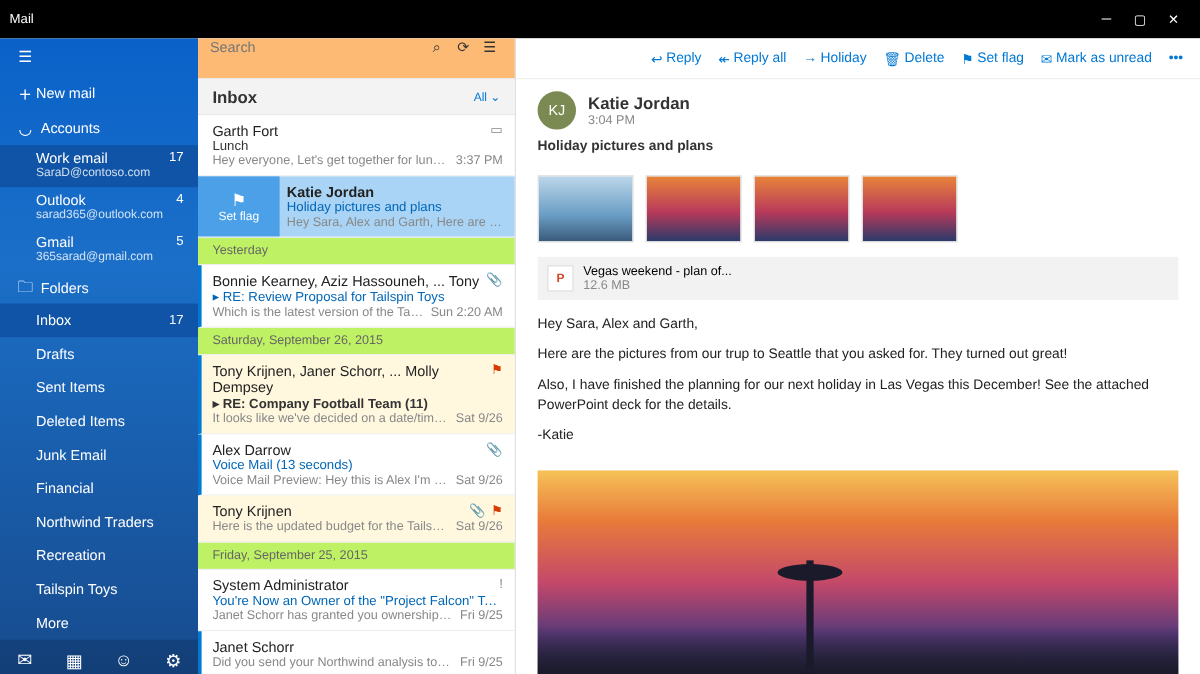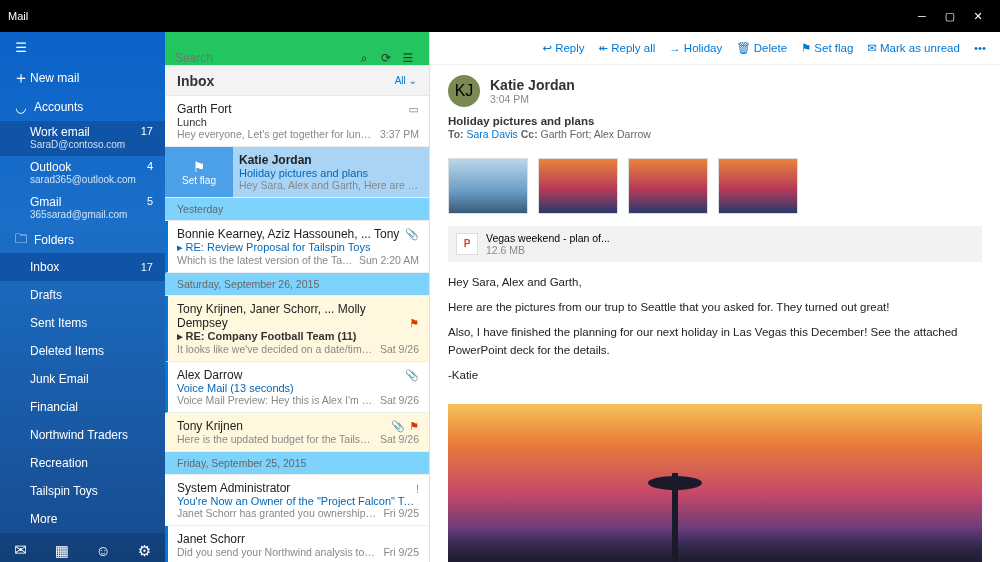--- a/index.html
+++ b/index.html
@@ -22,47 +22,47 @@
 .acct .em{font-size:10px;opacity:.8}
 .acct .ct{float:right;font-size:11px}
 .fold{height:28px;padding:0 12px 0 30px;display:flex;align-items:center;font-size:12px;cursor:pointer}
 .fold.sel{background:#0f54a6}
 .fold .sb-label{flex:1}
 .sb-bottom{margin-top:auto;height:38px;display:flex;align-items:center;justify-content:space-around;background:rgba(0,0,0,.15)}
 .sb-bottom .bico{width:30px;height:30px;display:flex;align-items:center;justify-content:center;cursor:pointer;font-size:15px}
 .sb-bottom .bico.active{border-bottom:2px solid #8fd3ff}
 
 .mlist{width:265px;border-right:1px solid #e0e0e0;display:flex;flex-direction:column;background:#f9f9f9}
-.search{height:34px;display:flex;align-items:flex-end;padding:0 10px;background:#22c55e;border-bottom:1px solid #e8e8e8}
+.search{height:34px;display:flex;align-items:flex-start;padding:0 10px;background:#fdba74;border-bottom:1px solid #e8e8e8}
 .search input{flex:1;border:none;background:transparent;font-size:12px;outline:none;color:#555}
 .search .sico{width:22px;text-align:center;color:#333;cursor:pointer;font-size:12px}
 .listhead{height:30px;display:flex;align-items:center;padding:0 12px;font-size:14px;font-weight:600;color:#333;background:#f3f3f3;border-bottom:1px solid #e8e8e8}
 .listhead .filter{margin-left:auto;font-size:10px;color:#0078d4;font-weight:400;cursor:pointer}
-.grouphead{font-size:10.5px;color:#666;padding:5px 12px;background:#7dd3fc;border-bottom:1px solid #eee}
+.grouphead{font-size:10.5px;color:#666;padding:5px 12px;background:#bef264;border-bottom:1px solid #eee}
 .msg{padding:6px 10px 6px 12px;border-bottom:1px solid #eee;background:#fff;cursor:pointer;position:relative}
 .msg.sel{background:#a9d4f5}
 .msg.flagged{background:#fff8df}
 .msg.unread{border-left:3px solid #0078d4;padding-left:9px}
-.msg .from{font-size:12px;color:#222;display:flex;align-items:flex-end}
+.msg .from{font-size:12px;color:#222;display:flex;align-items:flex-start}
 .msg .from .icons{margin-left:auto;color:#888;font-size:11px;display:flex;gap:4px}
 .msg .subj{font-size:11px;color:#0066b8;white-space:nowrap;overflow:hidden;text-overflow:ellipsis}
 .msg.read .subj{color:#333}
 .msg.flagged .subj{color:#333;font-weight:600}
 .msg .prev{font-size:10.5px;color:#888;display:flex}
 .msg .prev .txt{flex:1;white-space:nowrap;overflow:hidden;text-overflow:ellipsis}
 .msg .prev .time{margin-left:6px;white-space:nowrap}
 .msg.sel .flagarea{position:absolute;left:0;top:0;bottom:0;width:68px;background:#4ba0e8;color:#fff;display:flex;flex-direction:column;align-items:center;justify-content:center;font-size:10px}
 .msg.sel .content{margin-left:62px}
 
 .reader{flex:1;display:flex;flex-direction:column;background:#fff;overflow:hidden}
 .ractions{height:34px;display:flex;align-items:center;justify-content:flex-end;gap:14px;padding:0 14px;font-size:11.5px;color:#0078d4;border-bottom:1px solid #f0f0f0}
 .ractions .act{display:flex;align-items:center;gap:3px;cursor:pointer}
 .rhead{padding:10px 18px 8px}
 .rhead .top{display:flex;align-items:center;gap:10px}
-.avatar{width:32px;height:32px;border-radius:50%;background:#7b8a52;color:#000000;display:flex;align-items:center;justify-content:center;font-size:16px}
+.avatar{width:32px;height:32px;border-radius:50%;background:#7b8a52;color:#ffffff;display:flex;align-items:center;justify-content:center;font-size:12px}
 .rhead .who .nm{font-size:14px;font-weight:600;color:#333}
 .rhead .who .tm{font-size:10.5px;color:#888}
 .rhead .subj{font-size:11.5px;font-weight:600;color:#333;margin-top:8px}
 .rhead .to{font-size:10.5px;color:#666;margin-top:1px}
 .rhead .to .lnk{color:#0078d4}
 .thumbs{display:flex;gap:10px;padding:10px 18px 4px}
 .thumb{width:80px;height:56px;background:linear-gradient(180deg,#e8843a 0%,#b83a5a 55%,#2a3a6a 100%);border:1px solid #ddd}
 .thumb.city{background:linear-gradient(180deg,#bcd6ea 0%,#6a9dc4 60%,#3a5a7a 100%)}
 .attach{margin:8px 18px;display:inline-flex;align-items:center;gap:8px;padding:6px 14px 6px 8px;background:#f2f2f2;font-size:10.5px}
 .attach .pico{width:22px;height:22px;background:#fff;border:1px solid #ddd;display:flex;align-items:center;justify-content:center;color:#d24726;font-weight:bold;font-size:10px}
@@ -311,21 +311,20 @@
     </div>
     <div class="rhead">
       <div class="top">
         <div class="avatar">KJ</div>
         <div class="who">
           <div class="nm">Katie Jordan</div>
           <div class="tm">3:04 PM</div>
         </div>
       </div>
       <div class="subj">Holiday pictures and plans</div>
-      <div class="to"><b>To:</b> <span class="lnk">Sara Davis</span> <b>Cc:</b> <span>Garth Fort; Alex Darrow</span></div>
     </div>
     <div class="thumbs">
       <div class="thumb city"></div>
       <div class="thumb"></div>
       <div class="thumb"></div>
       <div class="thumb"></div>
     </div>
     <div class="attach">
       <div class="pico">P</div>
       <div>

